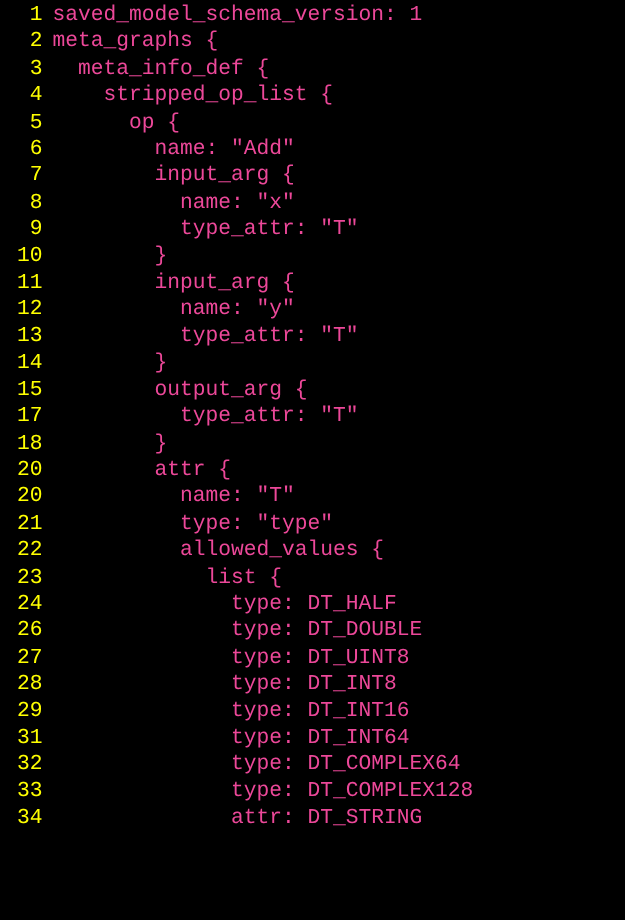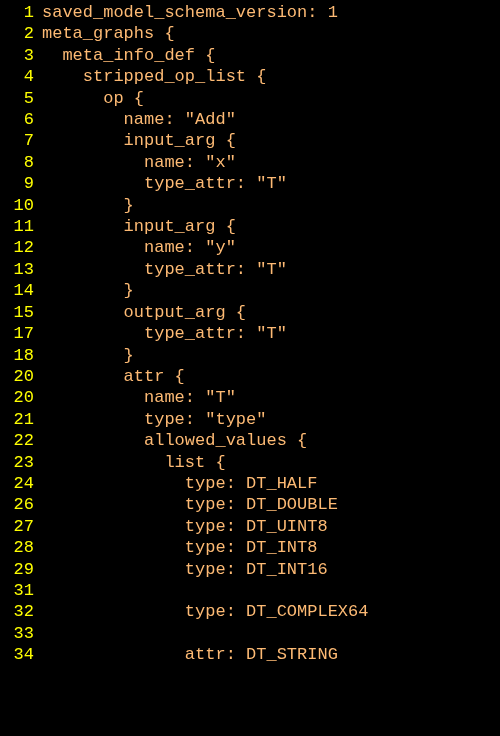--- a/index.html
+++ b/index.html
@@ -22,21 +22,21 @@
       white-space: pre;
     }
     .lineno {
       color: #ffff00;
       width: 42px;
       text-align: right;
       padding-right: 8px;
       flex-shrink: 0;
     }
     .code {
-      color: #fdba74;
+      color: #ec4899;
       white-space: pre;
     }
   </style>
 </head>
 <body>
 
 <div id="editor">
     <div class="line"><span class="lineno">1</span><span class="code">saved_model_schema_version: 1</span></div>
     <div class="line"><span class="lineno">2</span><span class="code">meta_graphs {</span></div>
     <div class="line"><span class="lineno">3</span><span class="code">  meta_info_def {</span></div>
@@ -57,17 +57,17 @@
     <div class="line"><span class="lineno">20</span><span class="code">        attr {</span></div>
     <div class="line"><span class="lineno">20</span><span class="code">          name: "T"</span></div>
     <div class="line"><span class="lineno">21</span><span class="code">          type: "type"</span></div>
     <div class="line"><span class="lineno">22</span><span class="code">          allowed_values {</span></div>
     <div class="line"><span class="lineno">23</span><span class="code">            list {</span></div>
     <div class="line"><span class="lineno">24</span><span class="code">              type: DT_HALF</span></div>
     <div class="line"><span class="lineno">26</span><span class="code">              type: DT_DOUBLE</span></div>
     <div class="line"><span class="lineno">27</span><span class="code">              type: DT_UINT8</span></div>
     <div class="line"><span class="lineno">28</span><span class="code">              type: DT_INT8</span></div>
     <div class="line"><span class="lineno">29</span><span class="code">              type: DT_INT16</span></div>
-    <div class="line"><span class="lineno">31</span></div>
+    <div class="line"><span class="lineno">31</span><span class="code">              type: DT_INT64</span></div>
     <div class="line"><span class="lineno">32</span><span class="code">              type: DT_COMPLEX64</span></div>
-    <div class="line"><span class="lineno">33</span></div>
+    <div class="line"><span class="lineno">33</span><span class="code">              type: DT_COMPLEX128</span></div>
     <div class="line"><span class="lineno">34</span><span class="code">              attr: DT_STRING</span></div>
   </div>
 
 </body></html>

